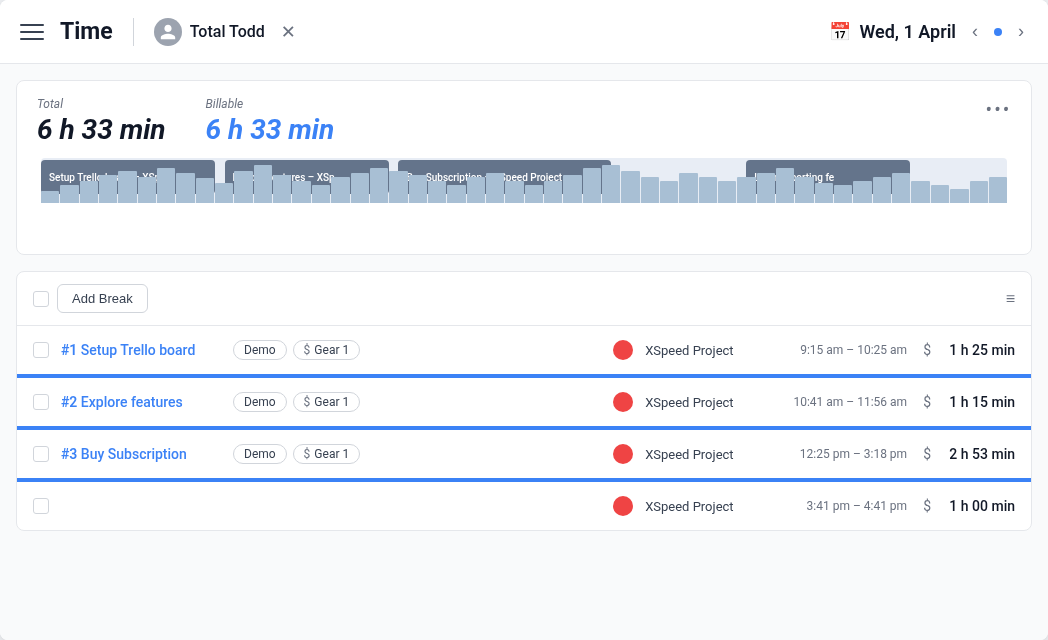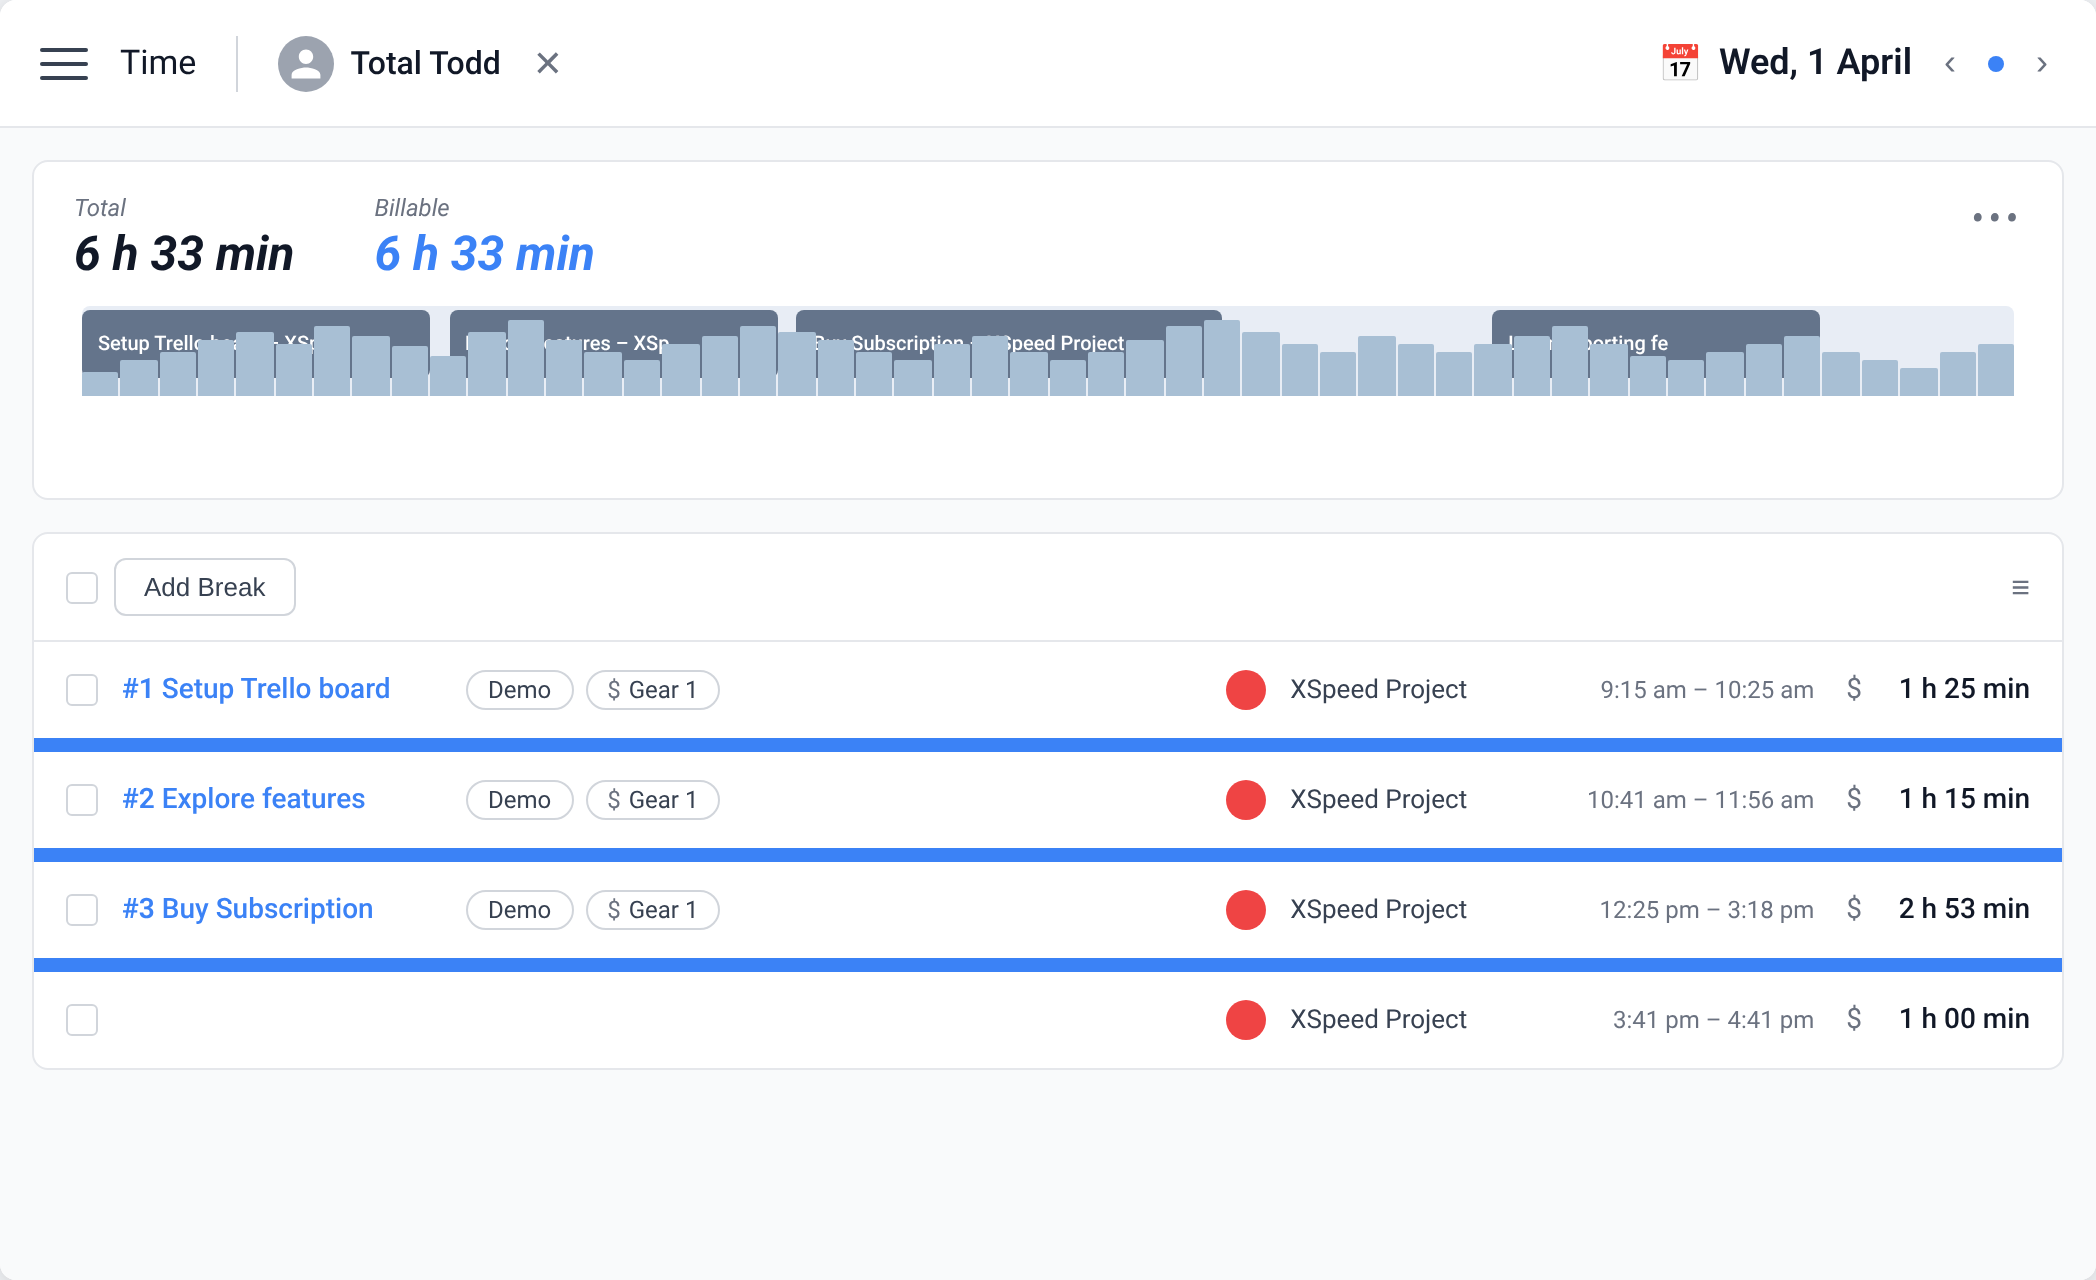--- a/index.html
+++ b/index.html
@@ -48,22 +48,22 @@
       cursor: pointer;
       padding: 4px;
     }
     .menu-icon span {
       display: block;
       height: 2px;
       background: #374151;
       border-radius: 1px;
     }
     .app-title {
-      font-size: 17px;
-      font-weight: 400;
+      font-size: 23px;
+      font-weight: 700;
       color: #111827;
     }
     .header-divider {
       width: 1px;
       height: 28px;
       background: #d1d5db;
       margin: 0 8px;
     }
     .user-info {
       display: flex;
@@ -145,21 +145,21 @@
       gap: 40px;
       font-style: italic;
     }
     .summary-item {}
     .summary-label {
       font-size: 12px;
       color: #6b7280;
       margin-bottom: 2px;
     }
     .summary-value {
-      font-size: 24px;
+      font-size: 28px;
       font-weight: 700;
       color: #111827;
     }
     .summary-value.billable { color: #3b82f6; }
     .summary-more {
       margin-left: auto;
       font-size: 20px;
       color: #6b7280;
       cursor: pointer;
       letter-spacing: 2px;
@@ -221,21 +221,21 @@
       margin-left: auto;
       font-size: 16px;
       color: #6b7280;
       cursor: pointer;
     }
     
     .entry-row {
       display: flex;
       align-items: center;
       padding: 14px 16px;
-      border-bottom: 7px solid #3b82f6;
+      border-bottom: 4px solid #3b82f6;
       gap: 12px;
     }
     .entry-row:last-child { border-bottom: none; }
     .entry-task {
       font-weight: 500;
       color: #3b82f6;
       min-width: 160px;
       flex: 0 0 auto;
     }
     .entry-task span { font-weight: 600; }

